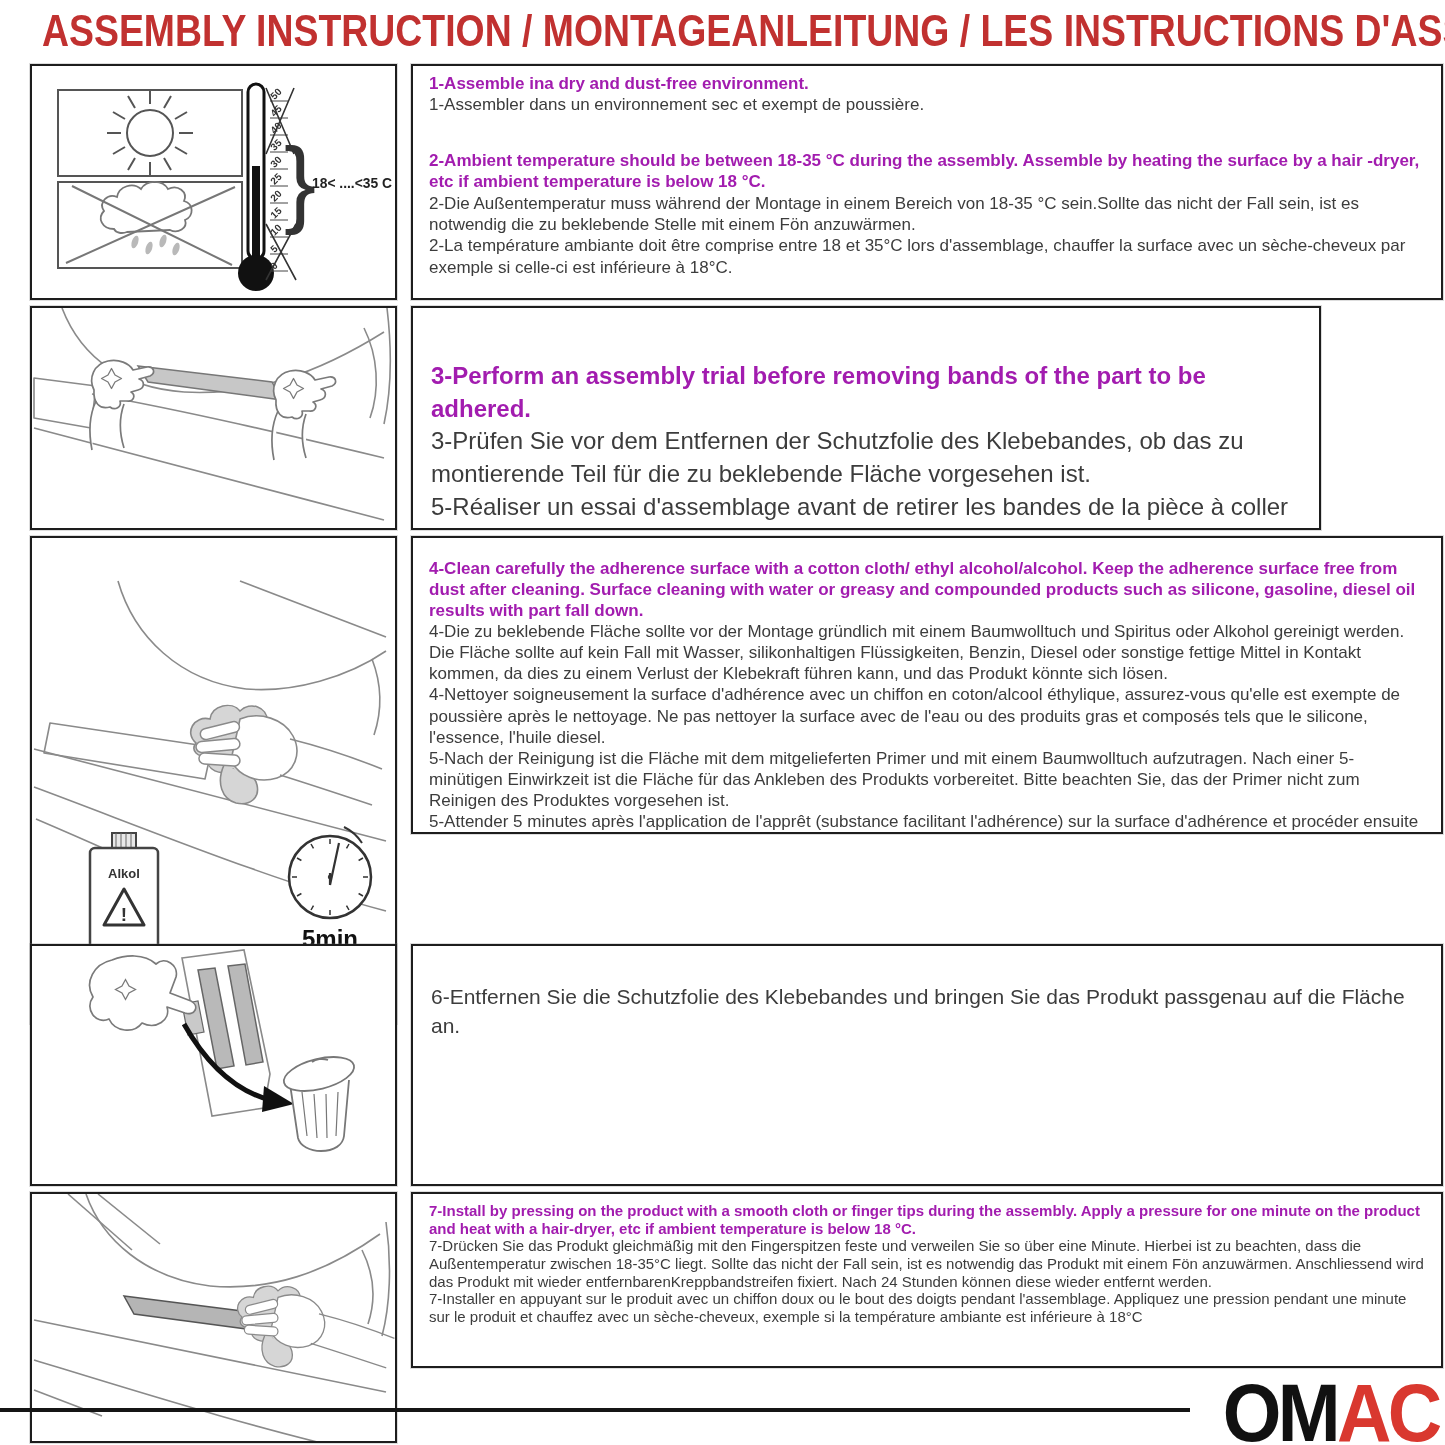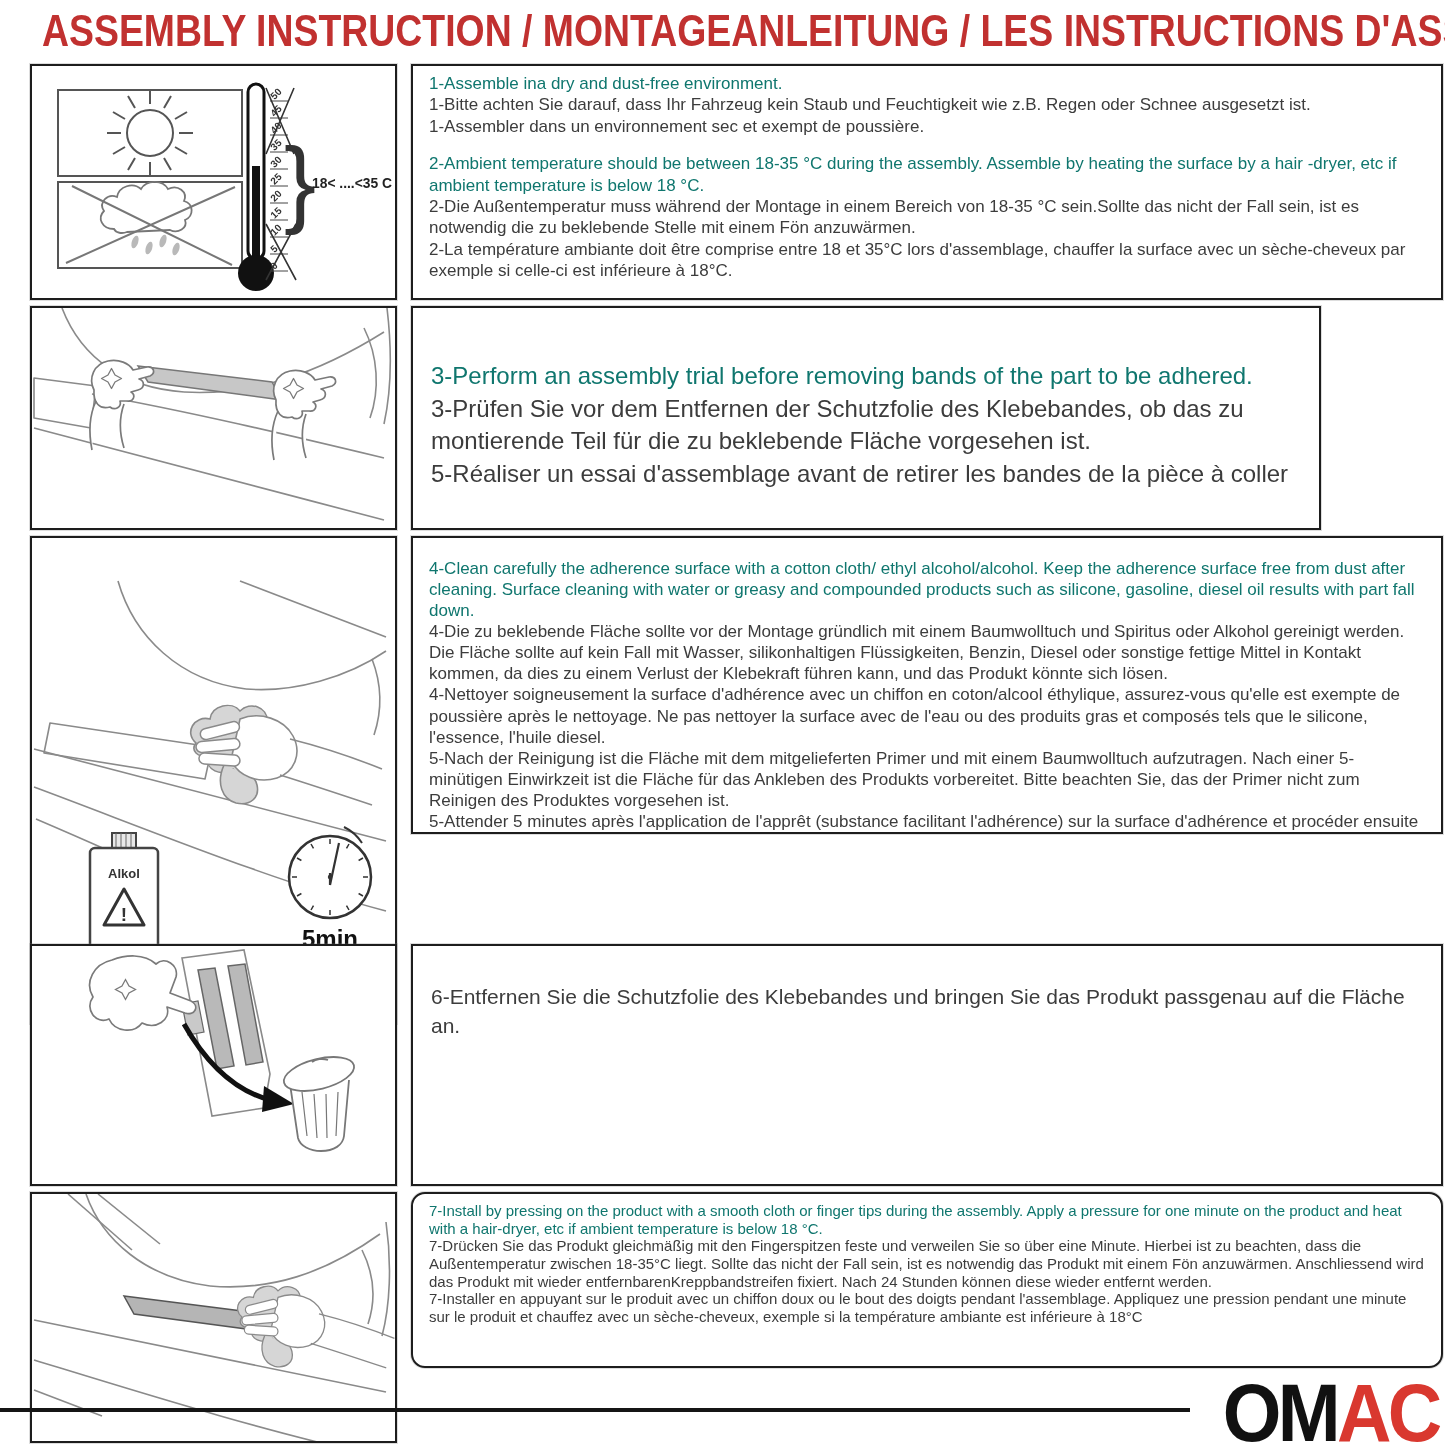--- a/index.html
+++ b/index.html
@@ -12,33 +12,33 @@
     font-size:44px;font-weight:700;color:#c13130;line-height:46px;
     transform:scaleX(.85);transform-origin:left center;letter-spacing:0;
   }
   .box{
     position:absolute;background:#fff;border:2px solid #1d1d1d;
     box-sizing:border-box;box-shadow:0 0 0 1px rgba(120,120,120,.25);
   }
   .fig svg{display:block;width:100%;height:100%;}
   .txt{overflow:hidden;color:#3c3c3c;}
   .txt p{margin:0;font-weight:400;}
-  .txt p.b{color:#0f766e;font-weight:400;}
-  .txt p.gap{margin-top:16px;}
+  .txt p.b{color:#a21caf;font-weight:700;}
+  .txt p.gap{margin-top:34px;}
   
   #r1l{left:30px;top:64px;width:367px;height:236px;}
   #r1r{left:411px;top:64px;width:1032px;height:236px;font-size:17px;line-height:1.26;padding:7px 16px;}
   #r2l{left:30px;top:306px;width:367px;height:224px;}
   #r2r{left:411px;top:306px;width:910px;height:224px;font-size:24px;line-height:1.36;padding:52px 20px 8px 18px;}
   #r3l{left:30px;top:536px;width:367px;height:488px;}
   #r3r{left:411px;top:536px;width:1032px;height:298px;font-size:17px;line-height:1.24;padding:20px 16px;}
   #r4l{left:30px;top:944px;width:367px;height:242px;}
   #r4r{left:411px;top:944px;width:1032px;height:242px;font-size:21px;line-height:1.4;padding:36px 20px 8px 18px;}
   #r5l{left:30px;top:1192px;width:367px;height:251px;}
-  #r5r{left:411px;top:1192px;width:1032px;height:176px;font-size:15px;line-height:1.18;padding:8px 16px;border-radius:14px;}
+  #r5r{left:411px;top:1192px;width:1032px;height:176px;font-size:15px;line-height:1.18;padding:8px 16px;}
   .footer-rule{position:absolute;left:0;top:1408px;width:1190px;height:4px;background:#151515;}
   .logo{
     position:absolute;right:6px;top:1372px;line-height:1;white-space:nowrap;
     font-size:82px;font-weight:900;letter-spacing:-4px;
     transform:scaleX(.92);transform-origin:right center;
   }
   .logo .blk{color:#111;}
   .logo .red{color:#d9382f;}
 </style>
 </head>
@@ -109,21 +109,20 @@
       <path d="M238 35 H256 M238 52 H256 M238 69 H256 M238 86 H256 M238 103 H256 M238 120 H256 M238 137 H256 M238 154 H256 M238 171 H256 M238 188 H256 M238 205 H256" stroke="#444" stroke-width="1"></path>
       <path d="M234 22 L262 88 M262 22 L234 88" stroke="#333" stroke-width="1.6"></path>
       <path d="M234 158 L264 214 M264 158 L234 214" stroke="#333" stroke-width="1.6"></path>
       <text x="252" y="149" font-size="96" fill="#333">}</text>
       <text x="280" y="122" font-size="15" font-weight="700" fill="#222" textLength="80" lengthAdjust="spacingAndGlyphs">18&lt; ....&lt;35 C</text>
     </g>
   </svg>
 </div>
 <div class="box txt" id="r1r">
   <p class="b">1-Assemble ina dry and dust-free environment.</p>
-  <p>1-Bitte achten Sie darauf, dass Ihr Fahrzeug kein Staub und Feuchtigkeit wie z.B. Regen oder Schnee ausgesetzt ist.</p>
   <p>1-Assembler dans un environnement sec et exempt de poussière.</p>
   <p class="b gap">2-Ambient temperature should be between 18-35 °C  during the assembly. Assemble by heating the surface by a hair -dryer, etc if ambient temperature is below 18 °C.</p>
   <p>2-Die Außentemperatur muss während der Montage in einem Bereich von 18-35 °C  sein.Sollte das nicht der Fall sein, ist es notwendig die zu beklebende Stelle mit einem Fön anzuwärmen.</p>
   <p>2-La température ambiante doit être comprise entre 18 et 35°C lors d'assemblage, chauffer la surface avec un sèche-cheveux par exemple si celle-ci est inférieure à 18°C.</p>
 </div>
 
 <div class="box fig" id="r2l">
   <svg viewBox="0 0 363 220">
     <g stroke="#8a8a8a" fill="none" stroke-width="1.6">
       <path d="M30 0 C50 52 94 80 152 84"></path>

